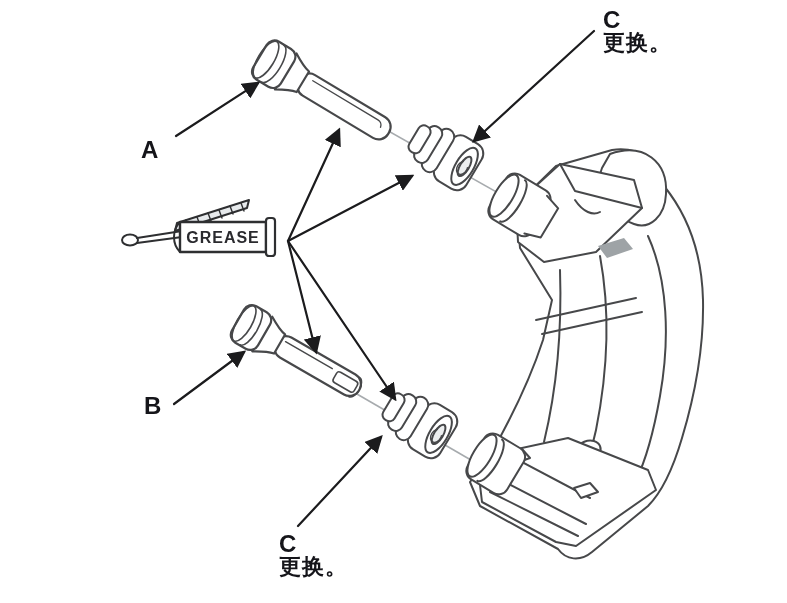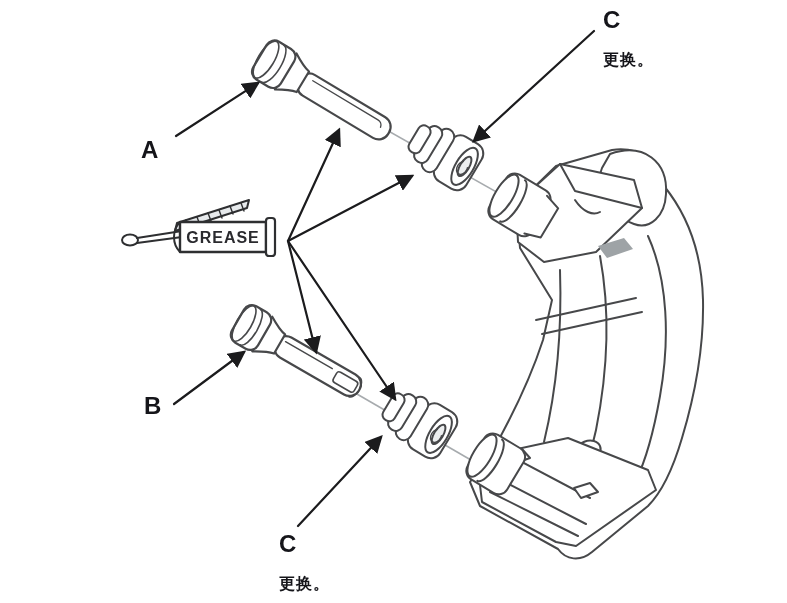--- a/index.html
+++ b/index.html
@@ -6,21 +6,21 @@
   #stage{
     position:relative;width:787px;height:603px;background:#ffffff;overflow:hidden;
     font-family:"Liberation Sans", sans-serif;
   }
   #art{position:absolute;left:0;top:0;}
   .lbl{
     position:absolute;color:#15151a;font-weight:bold;
     font-family:"Liberation Sans", sans-serif;line-height:1;white-space:nowrap;
   }
   .letter{font-size:24px;letter-spacing:0;}
-  .note{font-size:16px;margin-top:20px;letter-spacing:1px;}
+  .note{font-size:22px;margin-top:0;letter-spacing:1px;}
   .grease-text{
     font-family:"Liberation Sans", sans-serif;font-weight:bold;font-size:16px;
     fill:#2a2a2e;letter-spacing:1px;
   }
 </style>
 </head>
 <body>
 
 <div id="stage">
 

